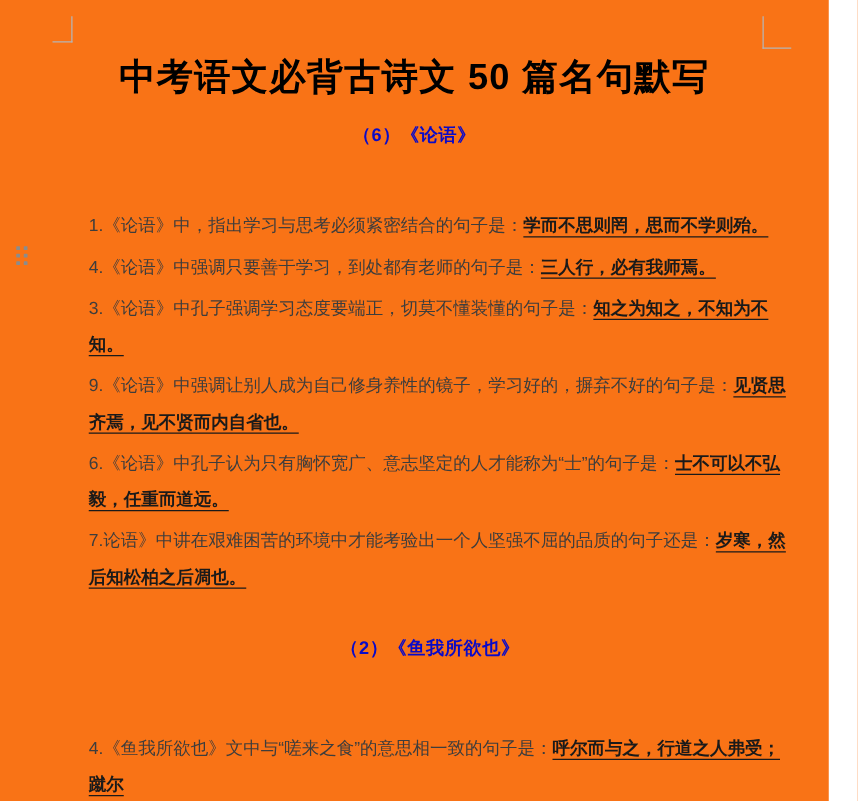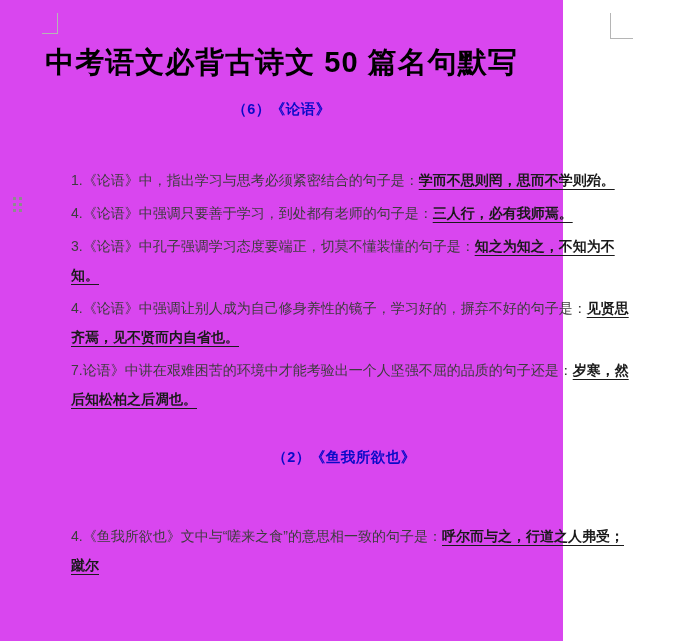--- a/index.html
+++ b/index.html
@@ -6,22 +6,22 @@
     margin: 0; padding: 0;
     background: #ffffff;
   }
   body {
     width: 686px; height: 641px;
     overflow: hidden;
     font-family: "Liberation Sans", "DejaVu Sans", sans-serif;
   }
   .page {
     position: relative;
-    width: 563px; height: 641px;
-    background: #d946ef;
+    width: 663px; height: 641px;
+    background: #f97316;
   }
   
   .crop-mark { position: absolute; }
   .crop-mark.left {
     left: 42px; top: 13px; width: 15px; height: 20px;
     border-right: 1px solid #b5b5b5;
     border-bottom: 1px solid #b5b5b5;
   }
   .crop-mark.right {
     left: 610px; top: 13px; width: 22px; height: 25px;
@@ -97,23 +97,24 @@
   <h2 class="section-heading first">（6）《论语》</h2>
 
   <div class="content">
 
     <p class="qa-item"><span>1.《论语》中，指出学习与思考必须紧密结合的句子是：</span><span class="answer">学而不思则罔，思而不学则殆。</span></p>
 
     <p class="qa-item"><span>4.《论语》中强调只要善于学习，到处都有老师的句子是：</span><span class="answer">三人行，必有我师焉。</span></p>
 
     <p class="qa-item"><span>3.《论语》中孔子强调学习态度要端正，切莫不懂装懂的句子是：</span><span class="answer">知之为知之，不知为不知。</span></p>
 
-    <p class="qa-item"><span>4.《论语》中强调让别人成为自己修身养性的镜子，学习好的，摒弃不好的句子是：</span><span class="answer">见贤思齐焉，见不贤而内自省也。</span></p>
+    <p class="qa-item"><span>9.《论语》中强调让别人成为自己修身养性的镜子，学习好的，摒弃不好的句子是：</span><span class="answer">见贤思齐焉，见不贤而内自省也。</span></p>
 
 
+    <p class="qa-item"><span>6.《论语》中孔子认为只有胸怀宽广、意志坚定的人才能称为“士”的句子是：</span><span class="answer">士不可以不弘毅，任重而道远。</span></p>
 
     <p class="qa-item"><span>7.论语》中讲在艰难困苦的环境中才能考验出一个人坚强不屈的品质的句子还是：</span><span class="answer">岁寒，然后知松柏之后凋也。</span></p>
 
     <h2 class="section-heading second">（2）《鱼我所欲也》</h2>
 
     <p class="qa-item"><span>4.《鱼我所欲也》文中与“嗟来之食”的意思相一致的句子是：</span><span class="answer">呼尔而与之，行道之人弗受；蹴尔</span></p>
 
   </div>
 </div>
 

